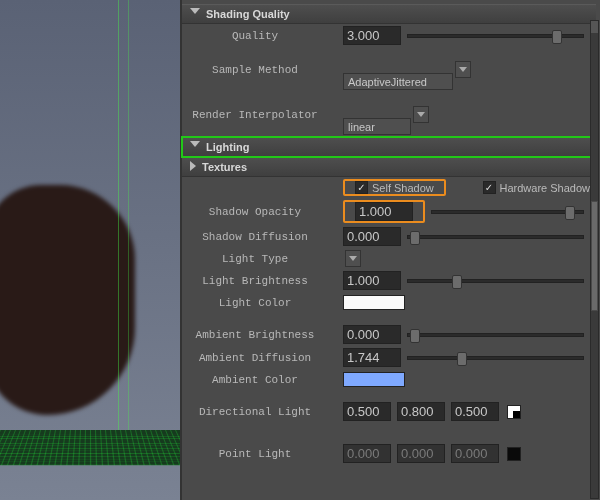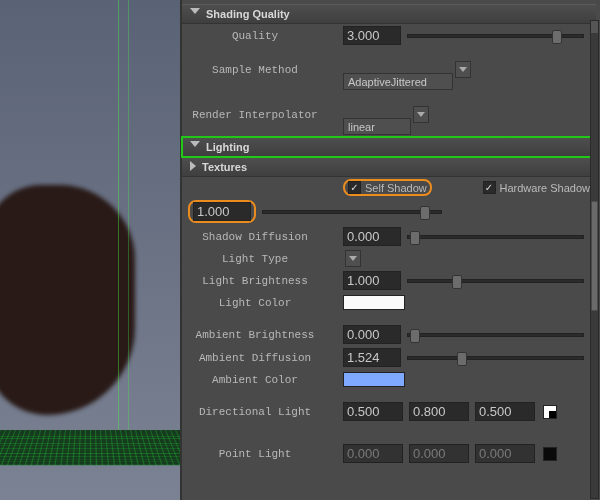--- a/index.html
+++ b/index.html
@@ -78,21 +78,21 @@
     font-family:Liberation Mono, monospace;
   }
   .num-field {
     width: 58px;
     background:#2a2a2a;
     border:1px solid #222;
     padding:1px 3px;
     color:#c8c8c8;
     font-size:13px;
   }
-  .num-field.narrow { width: 60px; }
+  .num-field.narrow { width: 48px; }
   .slider-track {
     flex:1; min-width:100px; max-width:180px;
     height:4px; background:#2b2b2b; border:1px solid #222;
     position:relative; margin:0 6px;
   }
   .slider-handle {
     position:absolute; top:-5px; width:10px; height:14px;
     background:#6c6c6c; border:1px solid #333; border-radius:2px;
   }
   .dropdown {
@@ -107,21 +107,21 @@
   }
   .arrow-down { width:0;height:0;border-width:5px 4px 0 4px;border-style:solid;border-color:#aaa transparent transparent transparent; }
   .checkbox-wrap { display:flex; align-items:center; gap:4px; }
   .checkbox {
     width:13px; height:13px; background:#2a2a2a; border:1px solid #222;
     display:flex;align-items:center;justify-content:center;
     color:#ddd; font-size:11px; line-height:1;
   }
   .checkbox.checked::before { content:"✓"; font-size:10px; }
   .highlight-orange {
-    border:2px solid #eb8c1e; border-radius:8px; padding:0 3px;
+    border:2px solid #eb8c1e; border-radius:2px; padding:0 10px;
     display:inline-flex; align-items:flex-end;
   }
   .swatch {
     width:62px; height:15px; border:1px solid #222;
   }
   .swatch.white { background:#fafafa; }
   .swatch.blue { background:#7fa9ff; }
   .triple-field { display:flex; gap:6px; }
   .colorbox { width:14px; height:14px; border:1px solid #222; position:relative; }
   .colorbox.bw {
@@ -204,20 +204,21 @@
       </span>
     </span>
     <span style="flex:1"></span>
     <span class="checkbox-wrap">
       <span class="checkbox checked"></span>
       <span>Hardware Shadow</span>
     </span>
   </div>
 
   <div class="row">
+    <span class="row-label">Shadow Opacity</span>
     <span class="highlight-orange">
       <span class="num-field">1.000</span>
     </span>
     <span class="slider-track">
         <span class="slider-handle" style="left:88%"></span>
       </span>
   </div>
 
   <div class="row">
     <span class="row-label">Shadow Diffusion</span>
@@ -252,21 +253,21 @@
   <div class="row">
     <span class="row-label">Ambient Brightness</span>
     <span class="num-field">0.000</span>
     <span class="slider-track">
         <span class="slider-handle" style="left:1%"></span>
       </span>
   </div>
 
   <div class="row">
     <span class="row-label">Ambient Diffusion</span>
-    <span class="num-field">1.524</span>
+    <span class="num-field">1.744</span>
     <span class="slider-track">
         <span class="slider-handle" style="left:28%"></span>
       </span>
   </div>
 
   <div class="row">
     <span class="row-label">Ambient Color</span>
     <span class="swatch blue"></span>
   </div>
 

